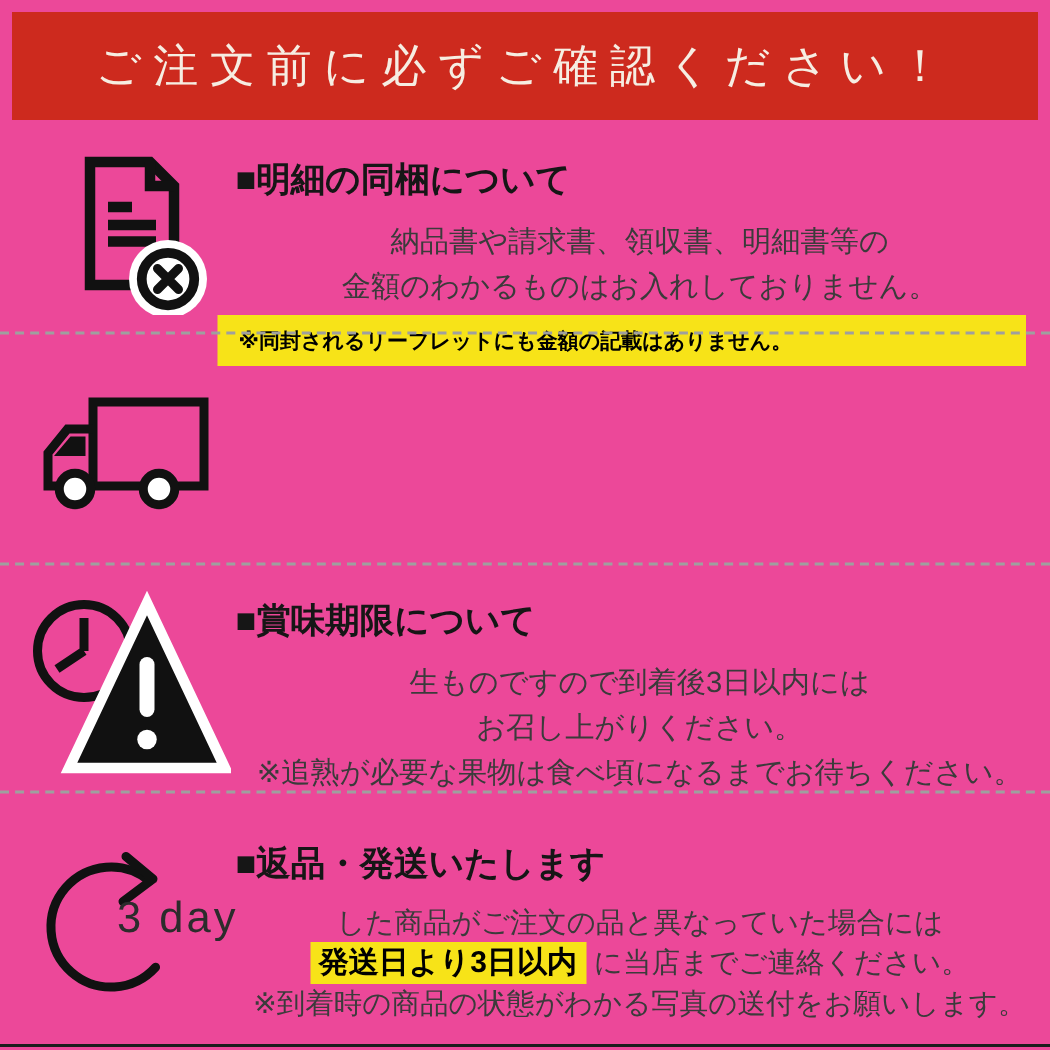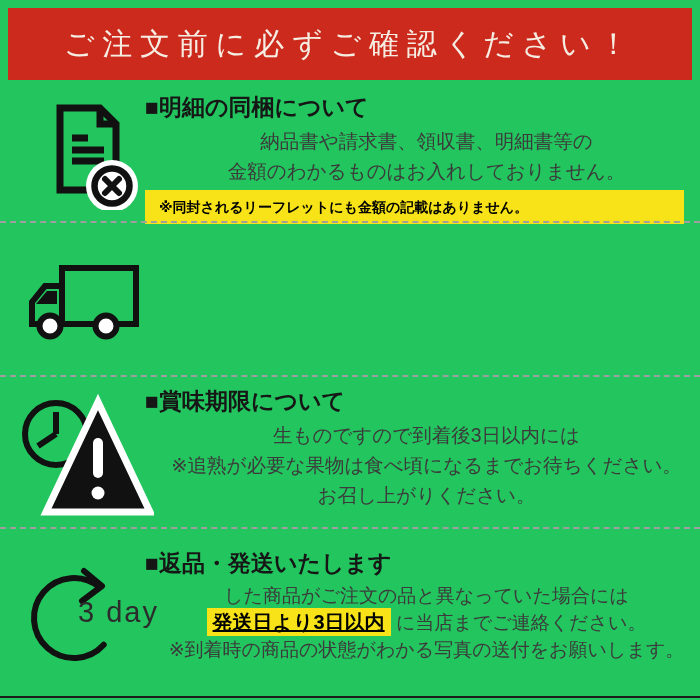--- a/index.html
+++ b/index.html
@@ -3,47 +3,47 @@
 <meta charset="utf-8">
 <style>
   :root{
     --red:#cd2a1e;
     --yellow:#f7e318;
     --ink:#161616;
     --body:#3b3b3b;
   }
   html,body{margin:0;padding:0;background:#fff;}
   .canvas{
-    position:relative;width:700px;height:700px;background:#22c55e;overflow:hidden;
+    position:relative;width:700px;height:700px;background:#ec4899;overflow:hidden;
     font-family:"Liberation Sans","DejaVu Sans",sans-serif;color:var(--body);
   }
   
   .banner{
     position:absolute;left:8px;top:8px;width:684px;height:72px;
     background:var(--red);display:flex;align-items:center;justify-content:center;
   }
   .banner span{
     color:#f6ede2;font-size:30px;font-weight:500;letter-spacing:0.26em;white-space:nowrap;
   }
   
   .sec{position:absolute;left:0;width:700px;}
   .icon-box{position:absolute;}
   .icon-box svg{display:block;width:100%;height:100%;}
   .txt{position:absolute;left:145px;top:0;right:8px;}
-  .txt h2{margin:0;font-size:23px;line-height:30px;font-weight:600;color:var(--ink);}
+  .txt h2{margin:12px;font-size:23px;line-height:30px;font-weight:600;color:var(--ink);}
   .body{margin:4px 0 0 16px;text-align:center;}
   .ln{font-size:19.5px;line-height:30px;color:var(--body);white-space:nowrap;}
   .sec-returns .ln{font-size:19px;line-height:27px;}
   .hl-block{
     display:block;margin:4px 8px 0 0;background:var(--yellow);color:#000;
     font-weight:700;font-size:14px;line-height:26px;padding:4px 14px;white-space:nowrap;
   }
   .hlline{line-height:32px;}
   .hl-inline{
-    background:var(--yellow);color:#000;font-weight:700;font-size:20px;padding:3px 6px;text-decoration:underline;
+    background:var(--yellow);color:#000;font-weight:700;font-size:20px;padding:3px 6px;
   }
   
   .sep{position:absolute;left:0;width:700px;height:0;border-top:2px dashed #9f9f9f;}
   .bottom-line{position:absolute;left:0;top:696px;width:700px;height:2px;background:#1c1c1c;}
   
   .badge-text{
     position:absolute;left:56px;top:36px;font-size:29px;color:#2c2c2c;
     font-weight:400;letter-spacing:2px;white-space:nowrap;
   }
 </style>
@@ -100,22 +100,22 @@
         <path d="M44 40 V18 M44 40 L26 52" fill="none" stroke="#111" stroke-width="6" stroke-linecap="butt"></path>
         <polygon points="86,8 34,118 138,118" fill="#111" stroke="#fff" stroke-width="7"></polygon>
         <rect x="81" y="44" width="10" height="40" rx="5" fill="#fff"></rect>
         <circle cx="86" cy="99" r="6.5" fill="#fff"></circle>
       </svg>
     </div>
     <div class="txt">
       <h2>■賞味期限について</h2>
       <div class="body">
         <div class="ln">生ものですので到着後3日以内には</div>
+        <div class="ln">お召し上がりください。</div>
         <div class="ln">※追熟が必要な果物は食べ頃になるまでお待ちください。</div>
-        <div class="ln">お召し上がりください。</div>
       </div>
     </div>
   </section>
 
   <div class="sep" style="top:527px;"></div>
 
   <section class="sec sec-returns" style="top:548px;height:150px;">
     <div class="icon-box" style="left:22px;top:12px;width:150px;height:112px;">
       <svg viewBox="0 0 150 112">
         <path d="M77.7 27.4 A40 40 0 1 0 81.7 84.8" fill="none" stroke="#111" stroke-width="6" stroke-linecap="round"></path>

